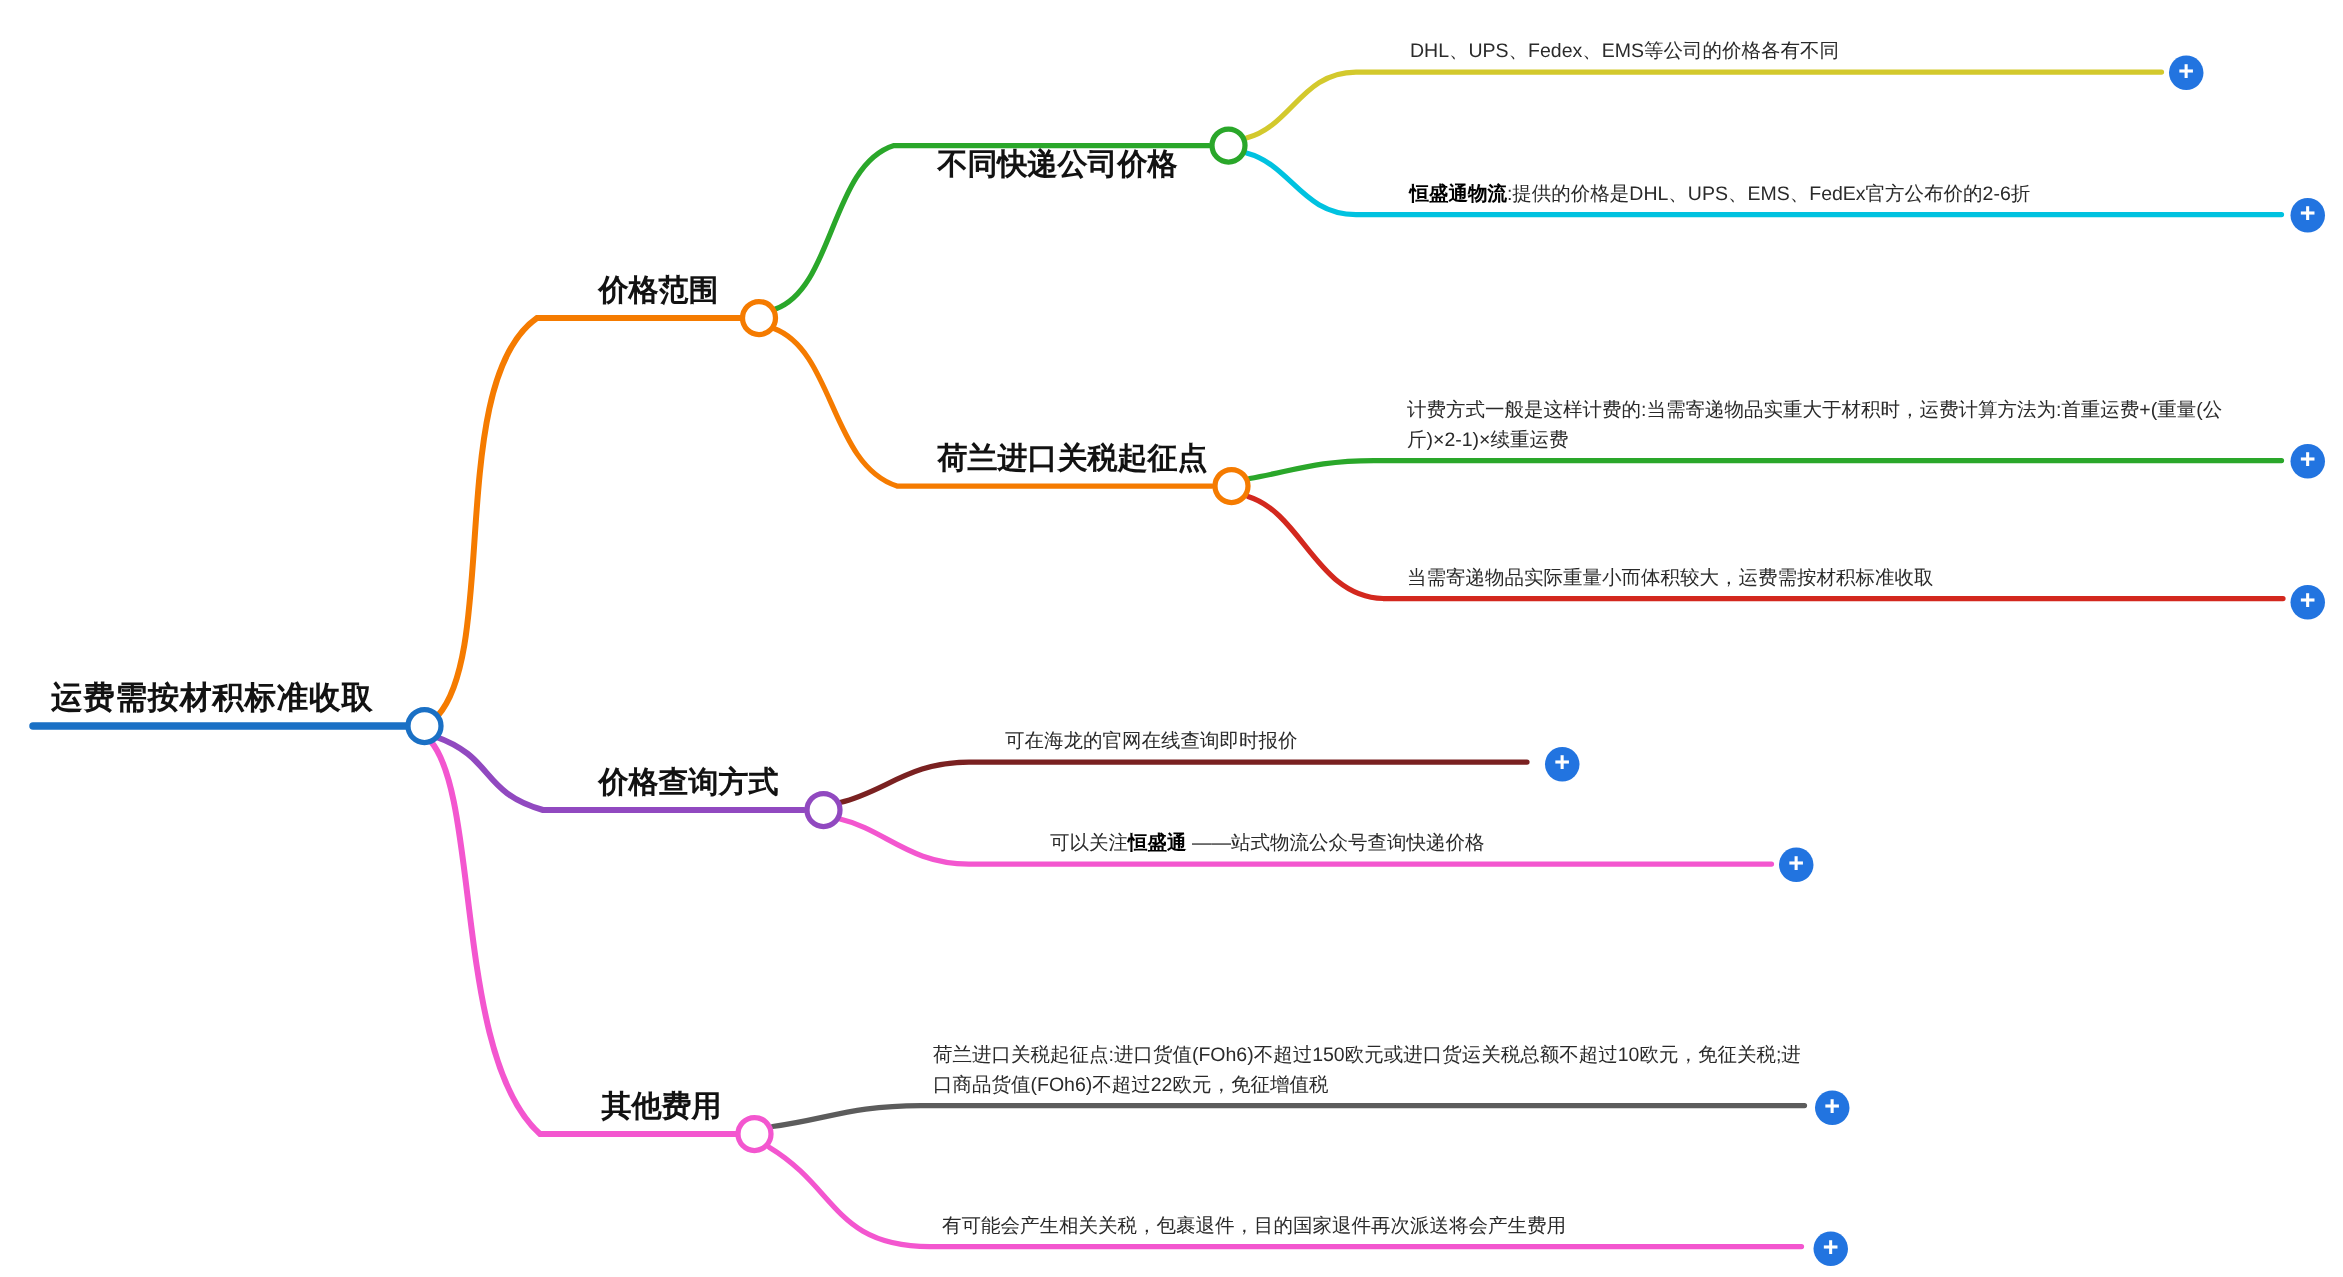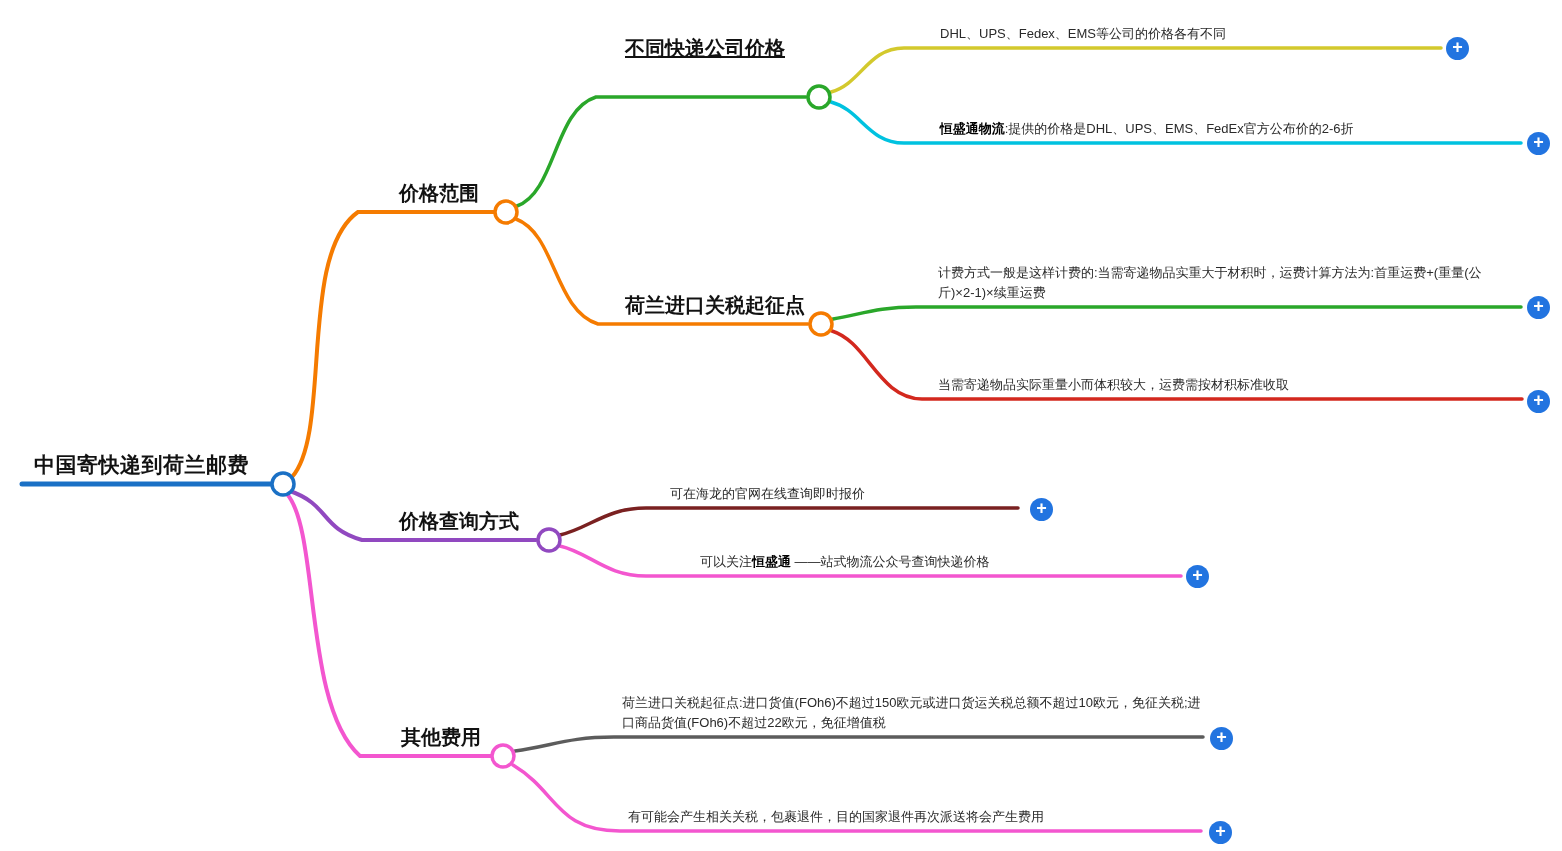--- a/index.html
+++ b/index.html
@@ -72,25 +72,25 @@
     <path d="M 513 765 C 558 792 556 831 620 831 L 1201 831" fill="none" stroke-width="3.5" stroke-linecap="round" stroke="#f356cf"></path>
 
     <circle cx="283" cy="484" r="11" fill="#ffffff" stroke-width="3.5" stroke="#1a70c5"></circle>
     <circle cx="506" cy="212" r="11" fill="#ffffff" stroke-width="3.5" stroke="#f57b00"></circle>
     <circle cx="819" cy="97" r="11" fill="#ffffff" stroke-width="3.5" stroke="#2aa72a"></circle>
     <circle cx="821" cy="324" r="11" fill="#ffffff" stroke-width="3.5" stroke="#f57b00"></circle>
     <circle cx="549" cy="540" r="11" fill="#ffffff" stroke-width="3.5" stroke="#9149c0"></circle>
     <circle cx="503" cy="756" r="11" fill="#ffffff" stroke-width="3.5" stroke="#f356cf"></circle>
   </svg>
 
-  <div class="node-label root-label" style="left:34px; bottom:372px;">中国寄快递到荷兰邮费</div>
+  <div class="node-label root-label" style="left:34px; bottom:372px;">运费需按材积标准收取</div>
 
   <div class="node-label" style="left:399px; bottom:644px;">价格范围</div>
 
-  <div class="node-label" style="left:625px; bottom:789px;text-decoration:underline;">不同快递公司价格</div>
+  <div class="node-label" style="left:625px; bottom:728px;">不同快递公司价格</div>
 
   <div class="node-label" style="left:625px; bottom:532px;">荷兰进口关税起征点</div>
 
   <div class="node-label" style="left:399px; bottom:316px;">价格查询方式</div>
 
   <div class="node-label" style="left:401px; bottom:100px;">其他费用</div>
 
   <div class="leaf" style="left:940px; bottom:808px; width:505px;"><span></span><b></b><span>DHL、UPS、Fedex、EMS等公司的价格各有不同</span></div>
 
   <div class="leaf" style="left:936px; bottom:713px; width:558px;"><span>&nbsp;</span><b>恒盛通物流</b><span>:提供的价格是DHL、UPS、EMS、FedEx官方公布价的2-6折</span></div>

